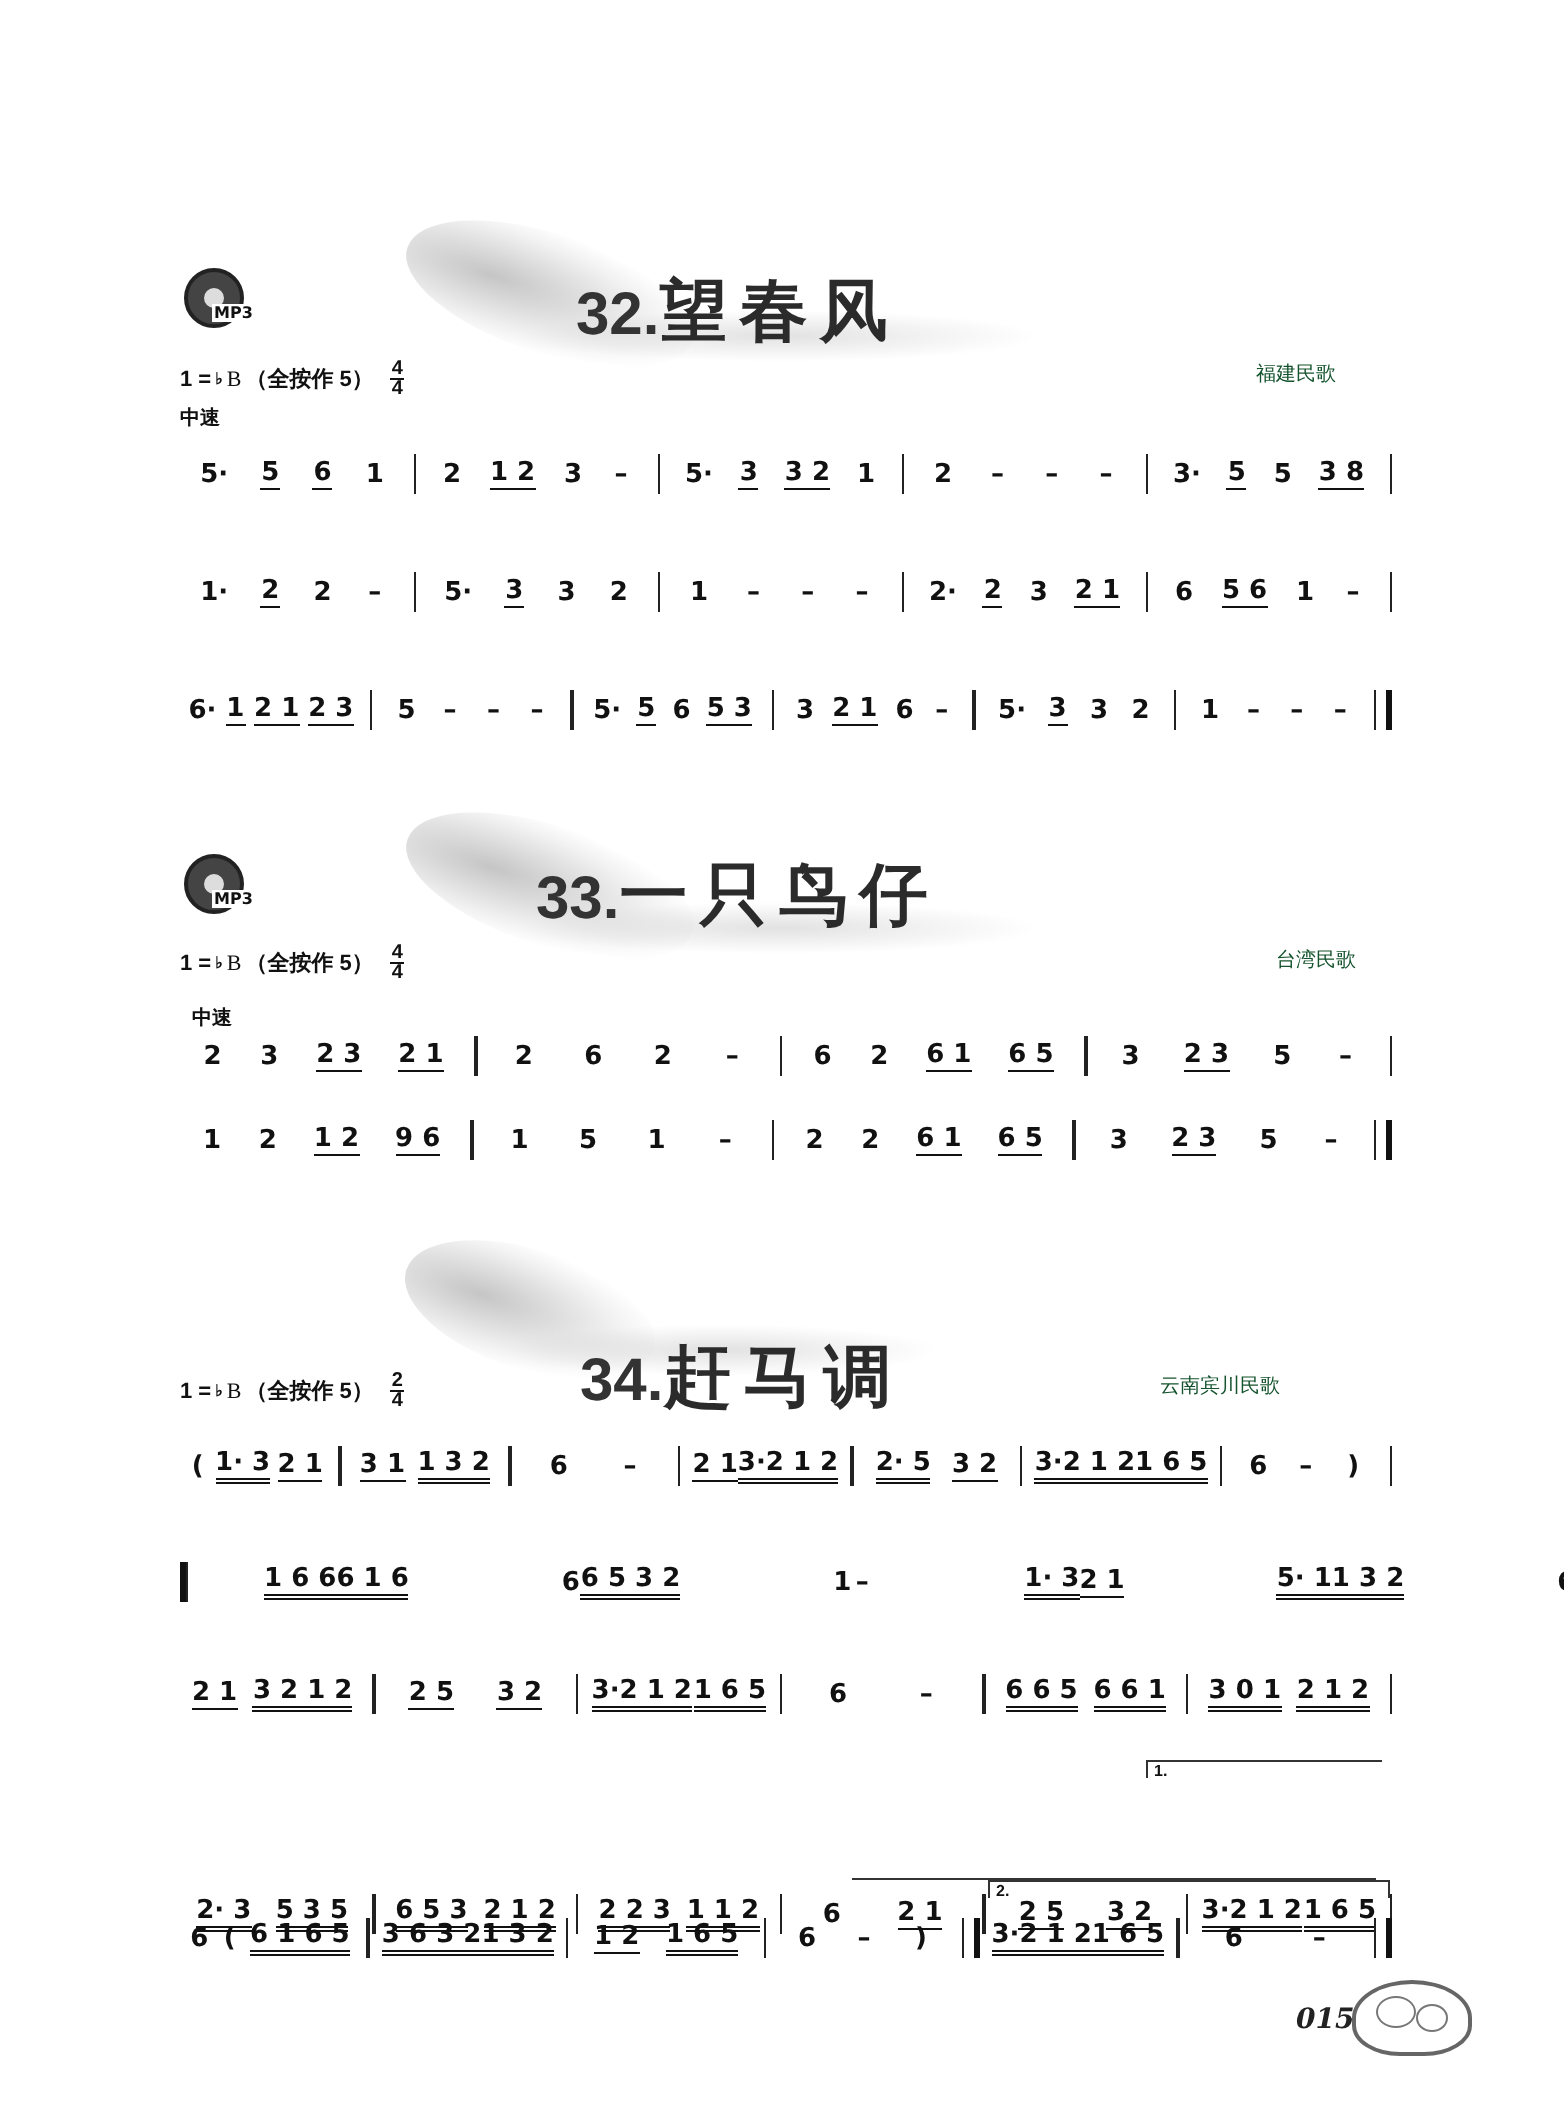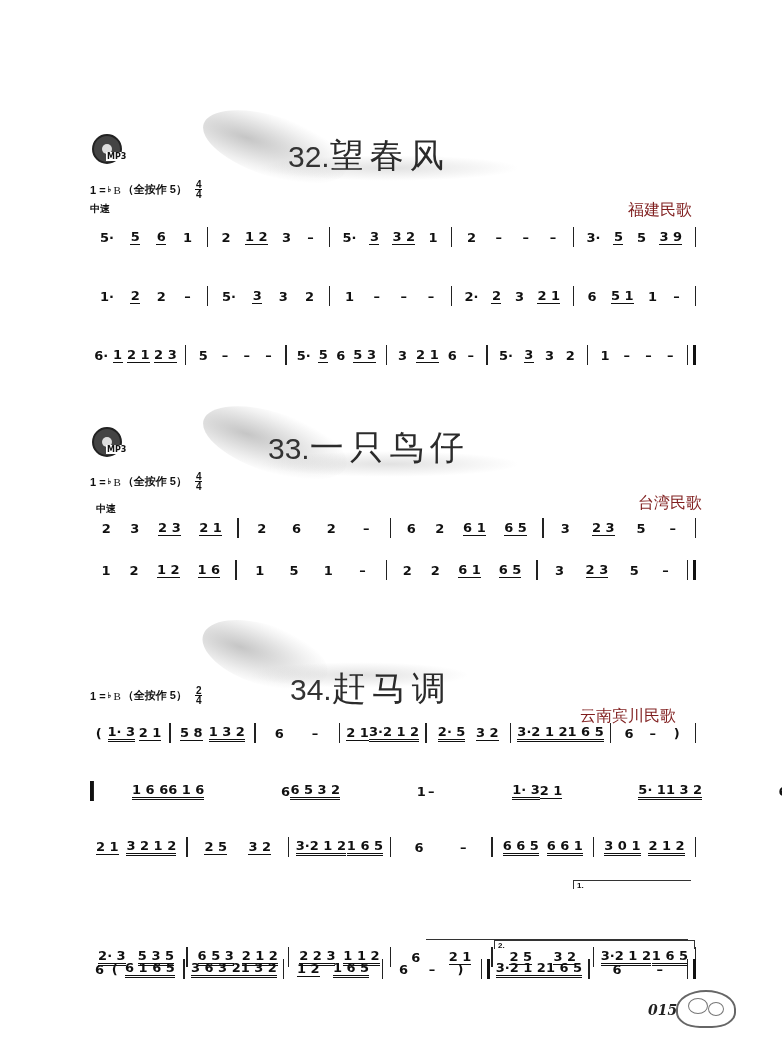--- a/index.html
+++ b/index.html
@@ -7,35 +7,35 @@
          font-family:"Liberation Sans", sans-serif; color:#111; }
   .page { position:absolute; left:0; top:0; width:782px; height:1063px; background:#fff; }
 
   .song-header { position:absolute; left:0; width:644px; height:110px;padding-left:32px; }
   .brush { position:absolute; height:60px; border-radius:50%;
            background:radial-gradient(ellipse at 30% 50%, rgba(150,150,150,0.55), rgba(200,200,200,0.25) 55%, rgba(255,255,255,0) 75%);
            transform:rotate(18deg); }
   .brush-tail { position:absolute; height:26px; border-radius:50%;
            background:radial-gradient(ellipse at 50% 50%, rgba(190,190,190,0.45), rgba(255,255,255,0) 70%); }
   .song-title { position:absolute; font-family:"DejaVu Sans", sans-serif; font-size:34px;
-                letter-spacing:6px; color:#2b2b2b; font-weight:normal; white-space:nowrap; }
+                letter-spacing:6px; color:#2b2b2b; font-weight:bold; white-space:nowrap; }
   .song-title .num { font-size:30px; letter-spacing:0; font-family:"Liberation Sans", sans-serif; color:#333; }
 
   .mp3-icon { position:absolute; width:36px; height:36px; }
   .mp3-disc { position:absolute; left:0; top:4px; width:26px; height:26px; border-radius:50%;
               background:#444; border:2px solid #222; }
   .mp3-disc::after { content:""; position:absolute; left:8px; top:8px; width:10px; height:10px; border-radius:50%; background:#ddd; }
   .mp3-label { position:absolute; left:14px; top:22px; font-size:8px; font-weight:bold; color:#111; background:#fff; padding:0 1px; font-family:"DejaVu Sans", sans-serif; }
 
   .key-sig { position:absolute; font-size:11px; font-weight:bold; white-space:nowrap; display:flex; align-items:center; gap:2px; }
   .key-sig .flat { font-size:8px; vertical-align:super; }
   .timesig { display:inline-flex; flex-direction:column; align-items:center; font-size:10px; line-height:9px; margin-left:6px; font-weight:bold; }
   .timesig .top { border-bottom:1px solid #111; padding:0 1px; }
   .tempo { position:absolute; font-size:10px; font-weight:bold; }
-  .origin { position:absolute; font-size:16px; color:#7f1d1d; white-space:nowrap;margin-top:20px; }
+  .origin { position:absolute; font-size:10px; color:#14532d; white-space:nowrap; }
 
   .staff-line { position:absolute; left:88px; width:610px; height:30px; font-weight:bold; font-size:13px;
                 font-family:"DejaVu Sans", sans-serif; white-space:nowrap; display:flex; align-items:center; justify-content:space-between; }
   .measure { display:flex; align-items:center; justify-content:space-around; flex:1; padding:0 4px; position:relative; }
   .note { display:inline-block; position:relative; min-width:10px; text-align:center; }
   .note.u1 { border-bottom:1.3px solid #111; }
   .note.u2 { border-bottom:3.5px double #111; }
   .barline { display:inline-block; width:1.5px; height:20px; background:#222; margin:0 2px; }
   .barline.final { width:5px; border-left:1.5px solid #222; background:transparent; border-right:3px solid #111; }
   .barline.repeat-start { width:5px; border-left:3px solid #111; border-right:1.5px solid #222; background:transparent; }
@@ -104,21 +104,21 @@
         <span class="note">2</span>
         <span class="note">–</span>
         <span class="note">–</span>
         <span class="note">–</span>
       </div>
     <span class="barline"></span>
     <div class="measure">
         <span class="note">3·</span>
         <span class="note u1">5</span>
         <span class="note">5</span>
-        <span class="note u1">3 9</span>
+        <span class="note u1">3 8</span>
       </div>
     <span class="barline"></span>
   </div>
 
   <div class="staff-line" style="top:281px;">
     <div class="measure">
         <span class="note">1·</span>
         <span class="note u1">2</span>
         <span class="note">2</span>
         <span class="note">–</span>
@@ -140,21 +140,21 @@
     <span class="barline"></span>
     <div class="measure">
         <span class="note">2·</span>
         <span class="note u1">2</span>
         <span class="note">3</span>
         <span class="note u1">2 1</span>
       </div>
     <span class="barline"></span>
     <div class="measure">
         <span class="note">6</span>
-        <span class="note u1">5 1</span>
+        <span class="note u1">5 6</span>
         <span class="note">1</span>
         <span class="note">–</span>
       </div>
     <span class="barline"></span>
   </div>
 
   <div class="staff-line" style="top:340px;">
     <div class="measure">
         <span class="note">6·</span>
         <span class="note u1">1</span>
@@ -252,21 +252,21 @@
         <span class="note">–</span>
       </div>
     <span class="barline"></span>
   </div>
 
   <div class="staff-line" style="top:555px;">
     <div class="measure">
         <span class="note">1</span>
         <span class="note">2</span>
         <span class="note u1">1 2</span>
-        <span class="note u1">1 6</span>
+        <span class="note u1">9 6</span>
       </div>
     <span class="barline"></span>
     <div class="measure">
         <span class="note">1</span>
         <span class="note">5</span>
         <span class="note">1</span>
         <span class="note">–</span>
       </div>
     <span class="barline"></span>
     <div class="measure">
@@ -305,21 +305,21 @@
   <div class="origin" style="left:580px;top:686px;">云南宾川民歌</div>
 
   <div class="staff-line" style="top:718px;">
     <div class="measure">
         <span class="note">(</span>
         <span class="note u2">1· 3</span>
         <span class="note u1">2 1</span>
       </div>
     <span class="barline"></span>
     <div class="measure">
-        <span class="note u1">5 8</span>
+        <span class="note u1">3 1</span>
         <span class="note u2">1 3 2</span>
       </div>
     <span class="barline"></span>
     <div class="measure">
         <span class="note">6</span>
         <span class="note">–</span>
       </div>
     <span class="barline"></span>
     <div class="measure">
         <span class="note u1">2 1</span>

